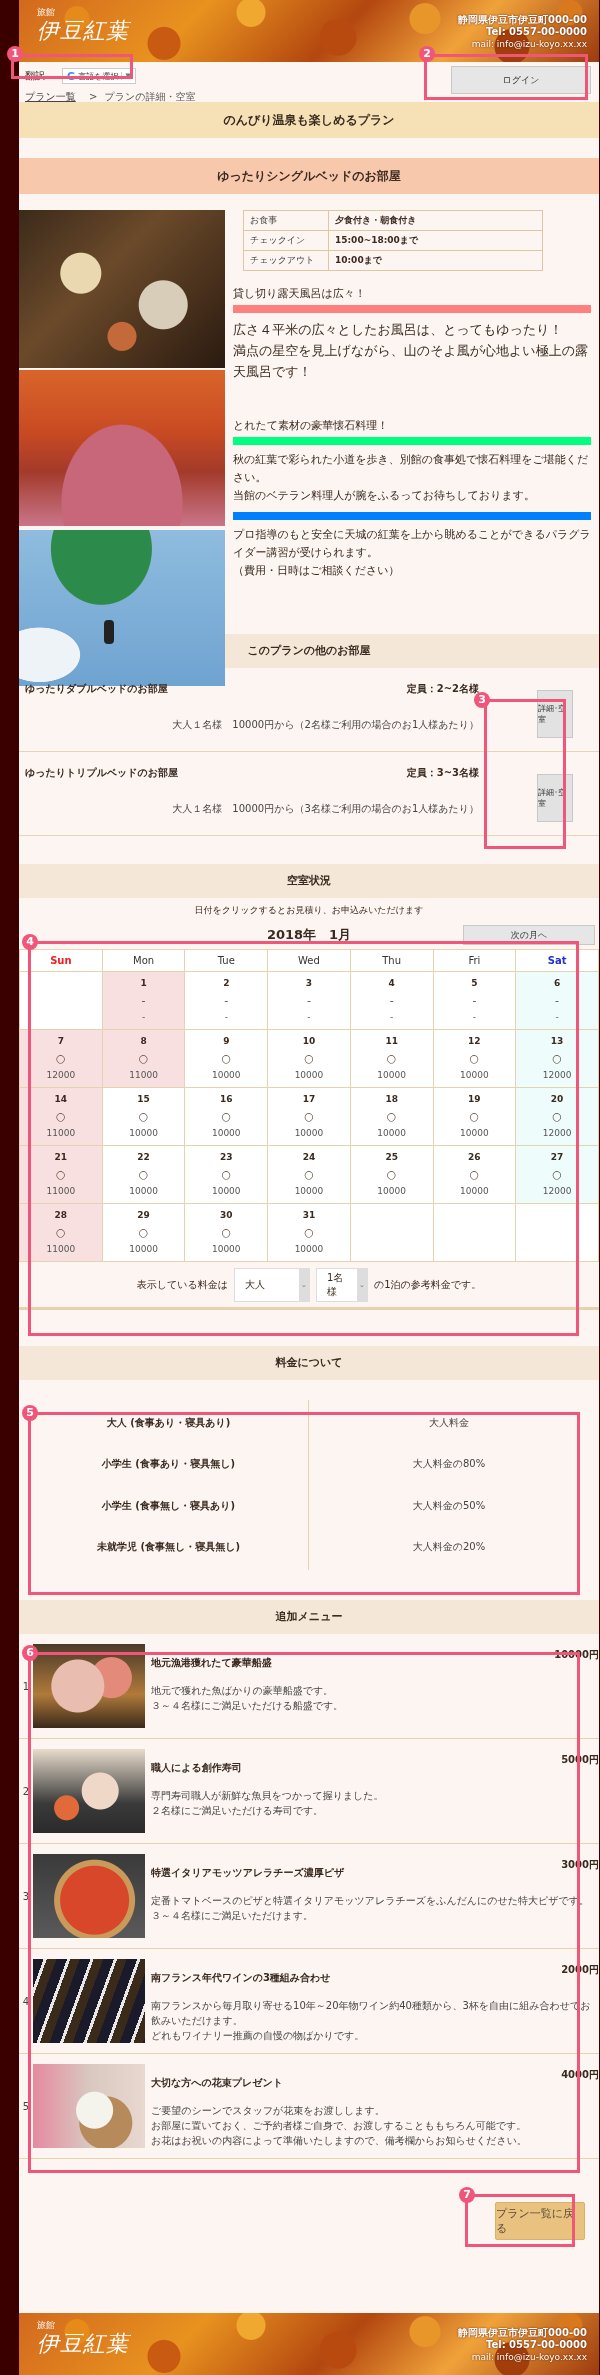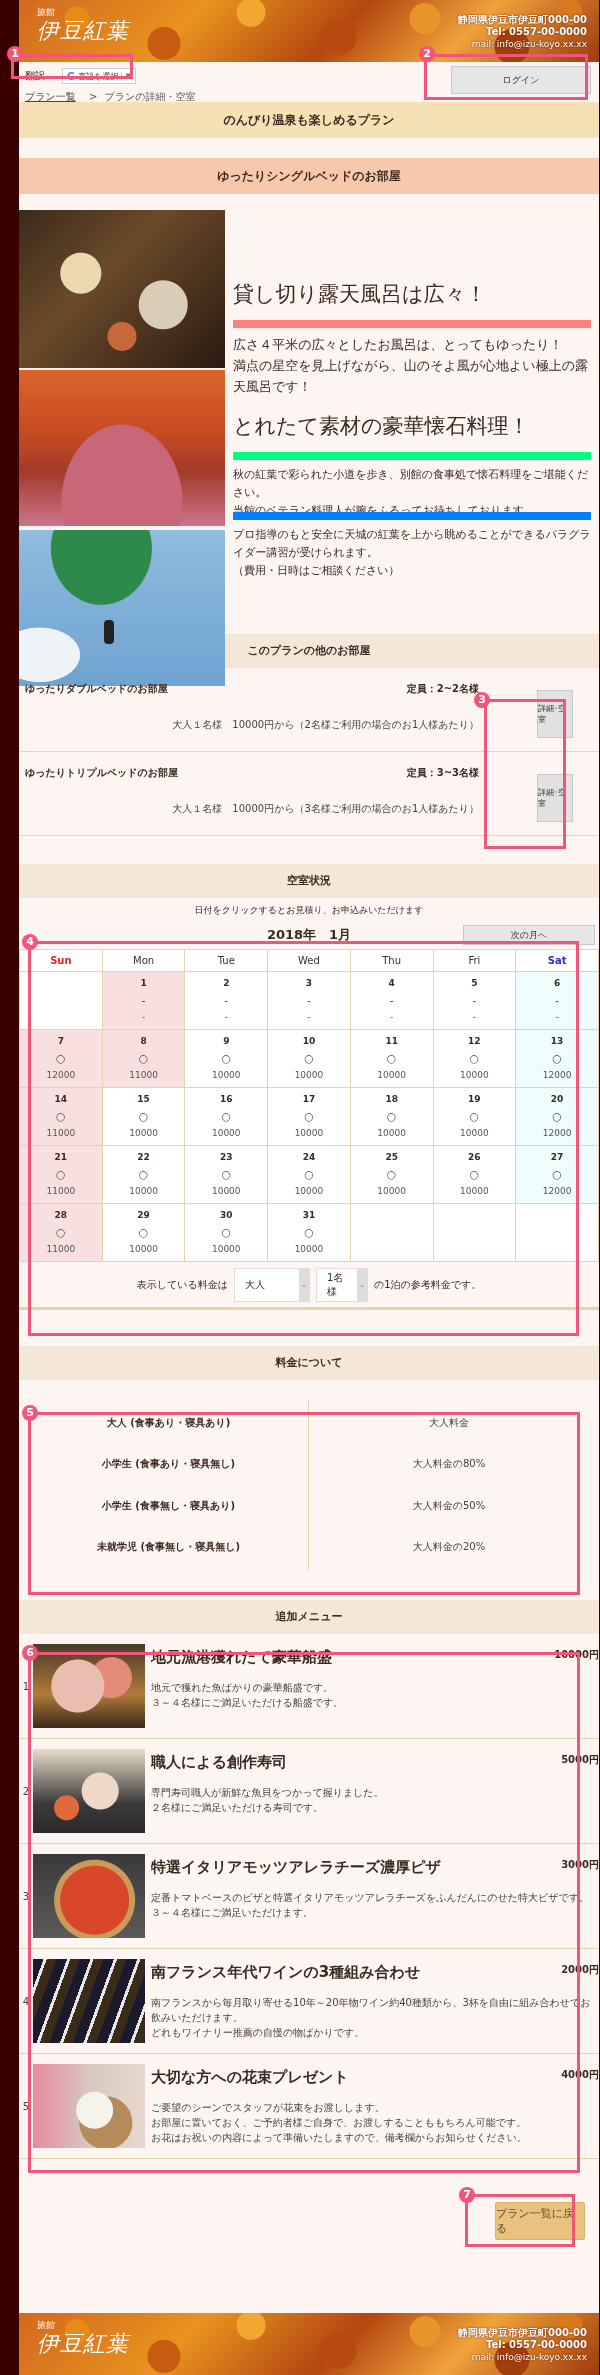--- a/index.html
+++ b/index.html
@@ -49,21 +49,21 @@
   .imgbox { position: absolute; left: 0; width: 206px; height: 158px; }
   .img-food { top: 16px; background: radial-gradient(circle at 30% 40%, #e9d8b0 0 20px, transparent 21px), radial-gradient(circle at 70% 60%, #d8cdb8 0 24px, transparent 25px), radial-gradient(circle at 50% 80%, #c46a3a 0 14px, transparent 15px), linear-gradient(135deg, #3b2a1a, #6b4a2a 40%, #2a1a10); }
   .img-trees { top: 176px; height: 156px; background: radial-gradient(ellipse at 50% 85%, #c8677a 0 60px, transparent 61px), linear-gradient(180deg, #d9652a 0%, #c84a22 40%, #a33a2a 65%, #c9758a 100%); }
   .img-para { top: 336px; height: 156px; background: radial-gradient(ellipse at 40% 12%, #2c8a4a 0 50px, transparent 51px), radial-gradient(ellipse at 10% 80%, #eef3f8 0 40px, transparent 41px), linear-gradient(180deg, #8fbcdf, #6fa3d0); }
   .img-para .pilot { position: absolute; left: 85px; top: 90px; width: 10px; height: 24px; background: #222; border-radius: 4px; }
   .info-table { position: absolute; left: 224px; top: 16px; width: 300px; border-collapse: collapse; font-size: 9px; }
   .info-table td { border: 1px solid #dcc9a4; padding: 3px 6px; height: 20px; }
   .info-table td.k { width: 85px; color: #444; }
   .info-table td.v { font-weight: bold; }
   .feat-text { position: absolute; left: 214px; width: 358px; }
-  .feat-title { font-size: 21px; padding-bottom: 16px; line-height: 20px; }
+  .feat-title { font-size: 11px; padding-bottom: 1px; line-height: 20px; }
   .feat-bar { height: 8px; margin-bottom: 6px; }
   .feat-body { font-size: 13px; line-height: 21px; }
   .feat-body.small { font-size: 11px; line-height: 18px; }
 
   
   .room-row { position: relative; height: 84px; border-bottom: 1px solid #e5d5b8; }
   .room-name { position: absolute; left: 6px; top: 14px; font-weight: bold; font-size: 10px; }
   .room-cap { position: absolute; right: 120px; top: 14px; font-weight: bold; font-size: 10px; }
   .room-price { position: absolute; right: 120px; top: 50px; font-size: 10px; color: #444; }
   .detail-btn { position: absolute; right: 26px; top: 22px; width: 36px; height: 48px; background: #e2e2e2; border: 1px solid #c8c8c8; font-size: 8px; display: flex; align-items: center; justify-content: center; color: #333; }
@@ -92,21 +92,21 @@
   .fees { position: relative; margin: 20px 10px 0 10px; height: 170px; display: grid; grid-template-columns: 1fr 1fr; }
   .fees .col { display: flex; flex-direction: column; justify-content: space-around; text-align: center; font-size: 10px; padding: 2px 0; }
   .fees .col.left { border-right: 1px solid #e5d3b0; font-weight: bold; }
   .fees .col.right { color: #444; }
 
   
   .extra { position: relative; border-bottom: 1px solid #e5d3b0; display: flex; padding: 10px 0; }
   .extra .num { width: 14px; font-size: 10px; color: #444; display: flex; align-items: center; justify-content: center; }
   .extra .thumb { width: 112px; height: 84px; margin-right: 6px; flex-shrink: 0; align-self: center; }
   .extra .info { flex: 1; position: relative; overflow: hidden; }
-  .extra .name { font-weight: bold; font-size: 15px; margin-top: 4px; }
+  .extra .name { font-weight: bold; font-size: 10px; margin-top: 12px; }
   .extra .price { position: absolute; right: 0; top: 4px; font-weight: bold; font-size: 10px; }
   .extra .desc { font-size: 10px; line-height: 15px; margin-top: 13px; color: #444; white-space: pre-line; }
   .t-fish { background: radial-gradient(circle at 40% 50%, #e9bdb0 0 26px, transparent 27px), radial-gradient(circle at 70% 40%, #e48a7a 0 20px, transparent 21px), linear-gradient(180deg, #4a3a2a, #b07a3a 60%, #3a2a1a); }
   .t-sushi { background: radial-gradient(circle at 30% 70%, #e06a3a 0 12px, transparent 13px), radial-gradient(circle at 60% 50%, #f0d8c8 0 18px, transparent 19px), linear-gradient(180deg, #e8dccc, #3a3a3a 65%, #2a2a2a); }
   .t-pizza { background: radial-gradient(circle at 55% 55%, #d9472a 0 34px, #c99a5a 35px 40px, transparent 41px), linear-gradient(180deg, #3a3a3a, #5a5a5a); }
   .t-wine { background: repeating-linear-gradient(110deg, #1a1a2a 0 10px, #e8e8e8 10px 13px, #3a2a1a 13px 22px), #6a4a2a; }
   .t-flower { background: radial-gradient(circle at 55% 55%, #f4f4ec 0 18px, transparent 19px), radial-gradient(circle at 65% 70%, #b68a5a 0 26px, transparent 27px), linear-gradient(90deg, #e68aa0, #d8c8c0 50%, #e8d8d0); }
 
   .back-btn { position: absolute; right: 14px; width: 90px; height: 38px; background: #e8c27e; border: 1px solid #d9b26a; border-radius: 2px; font-size: 11px; color: #5a4a3a; display: flex; align-items: center; justify-content: center; }
   .footer-banner { position: absolute; left: 0; bottom: 0; width: 580px; }
@@ -147,20 +147,36 @@
   <div class="band plan">のんびり温泉も楽しめるプラン</div>
   <div class="band room">ゆったりシングルベッドのお部屋</div>
 
   <div class="feature">
     <div class="imgbox img-food"></div>
     <div class="imgbox img-trees"></div>
     <div class="imgbox img-para">
           <div class="pilot"></div>
         </div>
 
+    <table class="info-table">
+      <tbody>
+            <tr>
+              <td class="k">お食事</td>
+              <td class="v">夕食付き・朝食付き</td>
+            </tr>
+      <tr>
+              <td class="k">チェックイン</td>
+              <td class="v">15:00~18:00まで</td>
+            </tr>
+      <tr>
+              <td class="k">チェックアウト</td>
+              <td class="v">10:00まで</td>
+            </tr>
+    </tbody>
+        </table>
 
     <div class="feat-text" style="top:90px;">
       <div class="feat-title">貸し切り露天風呂は広々！</div>
       <div class="feat-bar" style="background:#ff7f7f;"></div>
       <div class="feat-body" style="white-space:pre-line;">広さ４平米の広々としたお風呂は、とってもゆったり！
 満点の星空を見上げながら、山のそよ風が心地よい極上の露天風呂です！</div>
     </div>
     <div class="feat-text" style="top:222px;">
       <div class="feat-title">とれたて素材の豪華懐石料理！</div>
       <div class="feat-bar" style="background:#00ff7f;"></div>

